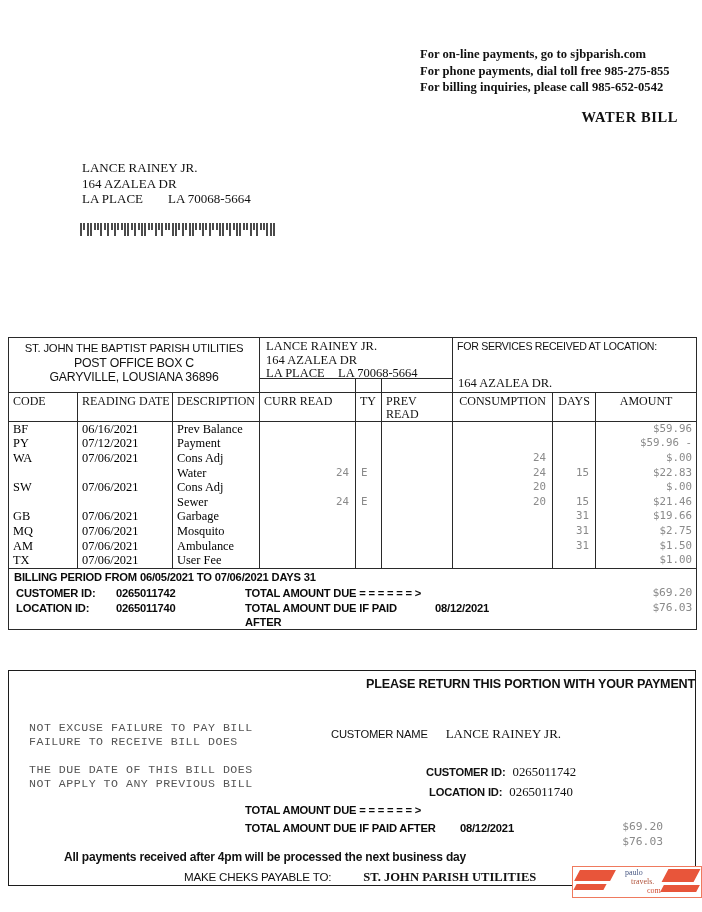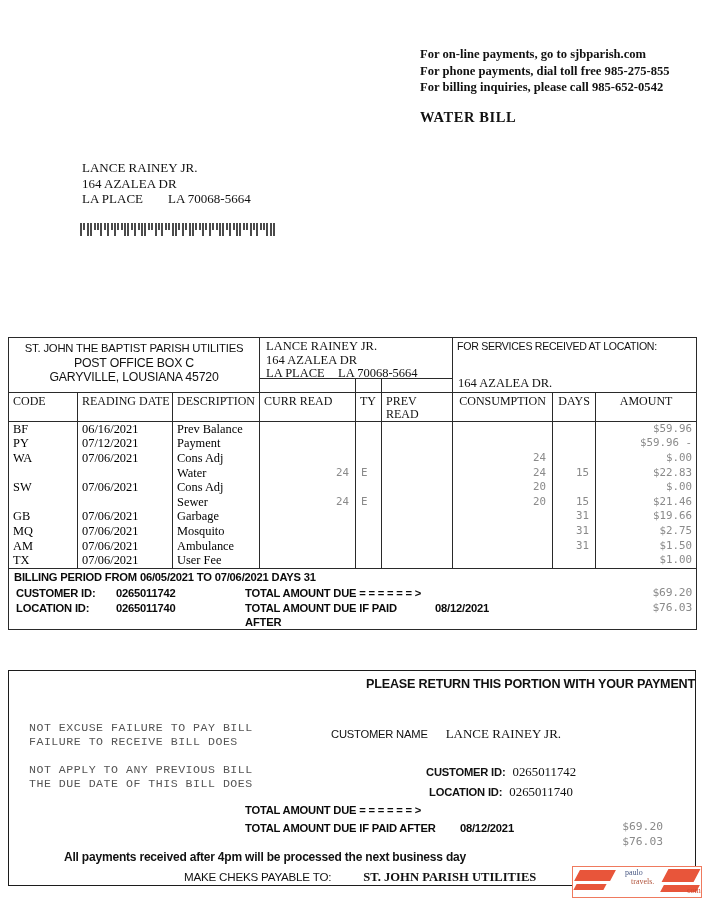--- a/index.html
+++ b/index.html
@@ -4,21 +4,21 @@
 <title>Water Bill</title>
 <style>
   * { margin:0; padding:0; box-sizing:border-box; }
   html,body { background:#ffffff; }
   body { font-family:"Liberation Serif", serif; color:#111; }
   .page { position:relative; width:702px; height:912px; background:#fff; overflow:hidden; }
 
   
   .top-info { position:absolute; left:420px; top:46px; width:258px;
               font-family:"Liberation Serif", serif; font-weight:bold; font-size:12.6px; line-height:16.5px; }
-  .water-bill { margin-top:13px; text-align:left; font-size:14.5px; letter-spacing:0.6px; }
+  .water-bill { margin-top:13px; text-align:right; font-size:14.5px; letter-spacing:0.6px; }
 
   
   .mailing { position:absolute; left:82px; top:160px; font-size:13px; line-height:15.5px; }
   .mailing .city { display:inline-block; width:86px; }
 
   
   .barcode { position:absolute; left:80px; top:223px; height:15px; display:flex; align-items:flex-start; }
   .barcode .bar { display:inline-block; width:2px; margin-right:1.4px; background:#4a4a4a; }
   .barcode .tall { height:13px; }
   .barcode .short { height:7px; }
@@ -98,21 +98,21 @@
   .watermark { position:absolute; left:572px; top:866px; width:130px; height:32px; background:#fff;
                border:1px solid #ef7a5e; z-index:5; }
   .wm-shape { position:absolute; background:#e8553a; transform:skewX(-28deg); }
   .wm-l1 { left:4px;  top:3px;  width:36px; height:11px; }
   .wm-l2 { left:2px;  top:17px; width:30px; height:6px; }
   .wm-r1 { right:4px; top:2px;  width:32px; height:13px; }
   .wm-r2 { right:3px; top:18px; width:36px; height:7px; }
   .wm-text { position:absolute; font-family:"Liberation Serif", serif; font-size:8px; line-height:8px; }
   .wm-t1 { left:52px; top:2px;  color:#4a5a85; }
   .wm-t2 { left:58px; top:11px; color:#b0523a; }
-  .wm-t3 { left:74px; top:20px; color:#d04a30;margin-left:40px; }
+  .wm-t3 { left:74px; top:20px; color:#d04a30; }
 </style>
 </head>
 <body>
 
 <div class="page">
 
   <div class="top-info">
     <div>For on-line payments, go to sjbparish.com</div>
     <div>For phone payments, dial toll free 985-275-855</div>
     <div>For billing inquiries, please call 985-652-0542</div>
@@ -199,21 +199,21 @@
           <col style="width:71px">
         <col style="width:100px">
           <col style="width:43px">
           <col style="width:101px">
       </colgroup>
       <tbody>
           <tr class="toprow">
         <td class="remit" colspan="3">
           <div class="l1">ST. JOHN THE BAPTIST PARISH UTILITIES</div>
           <div>POST OFFICE BOX C</div>
-          <div>GARYVILLE, LOUSIANA 45720</div>
+          <div>GARYVILLE, LOUSIANA 36896</div>
         </td>
         <td class="cust" colspan="3">
           <div>LANCE RAINEY JR.</div>
           <div>164 AZALEA DR</div>
           <div>
             <span class="city">LA PLACE</span><span>LA 70068-5664</span>
           </div>
           <div class="innerline"></div>
           <div class="stub1"></div>
           <div class="stub2"></div>
@@ -374,22 +374,22 @@
       </table>
   </div>
 
   <div class="stub">
     <div class="stub-title">PLEASE RETURN THIS PORTION WITH YOUR PAYMENT</div>
 
     <div class="notices">
       <div>NOT EXCUSE FAILURE TO PAY BILL</div>
       <div>FAILURE TO RECEIVE BILL DOES</div>
       <div class="gap"></div>
+      <div>THE DUE DATE OF THIS BILL DOES</div>
       <div>NOT APPLY TO ANY PREVIOUS BILL</div>
-      <div>THE DUE DATE OF THIS BILL DOES</div>
     </div>
 
     <div class="cust-name-row">
       <span class="cn-label">CUSTOMER NAME</span>
       <span class="cn-value">LANCE RAINEY JR.</span>
     </div>
 
     <div class="id-line id-cust">
       <span class="idl">CUSTOMER ID:</span>
       <span class="idv">0265011742</span>

